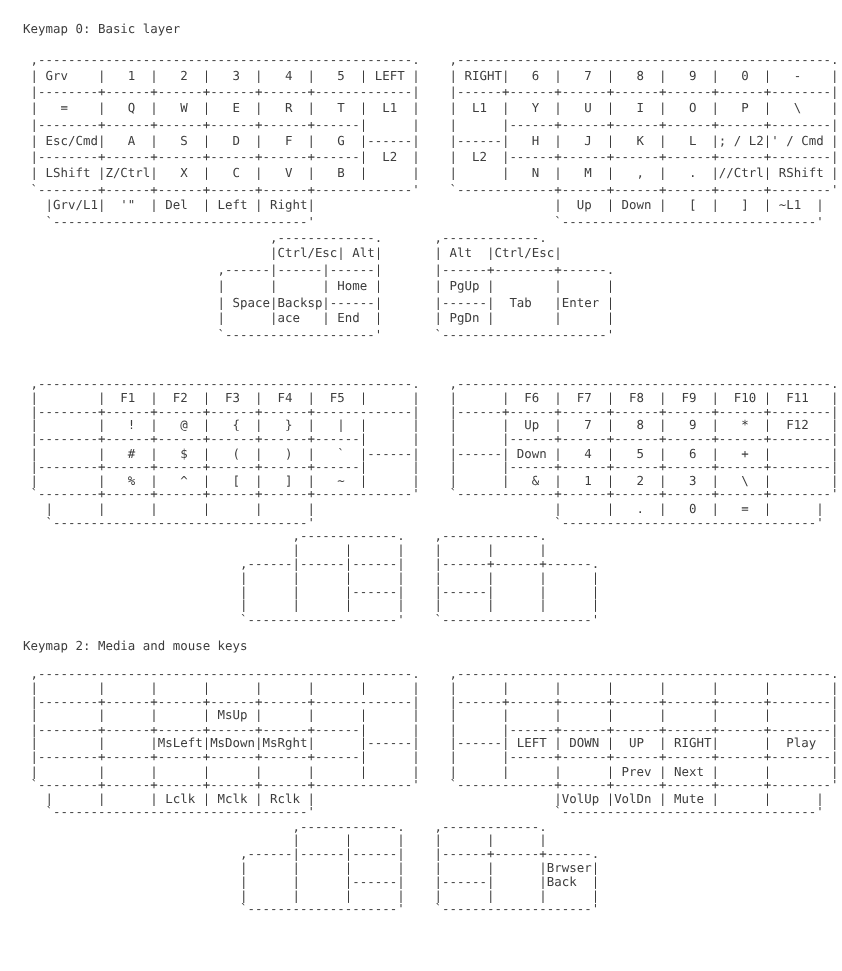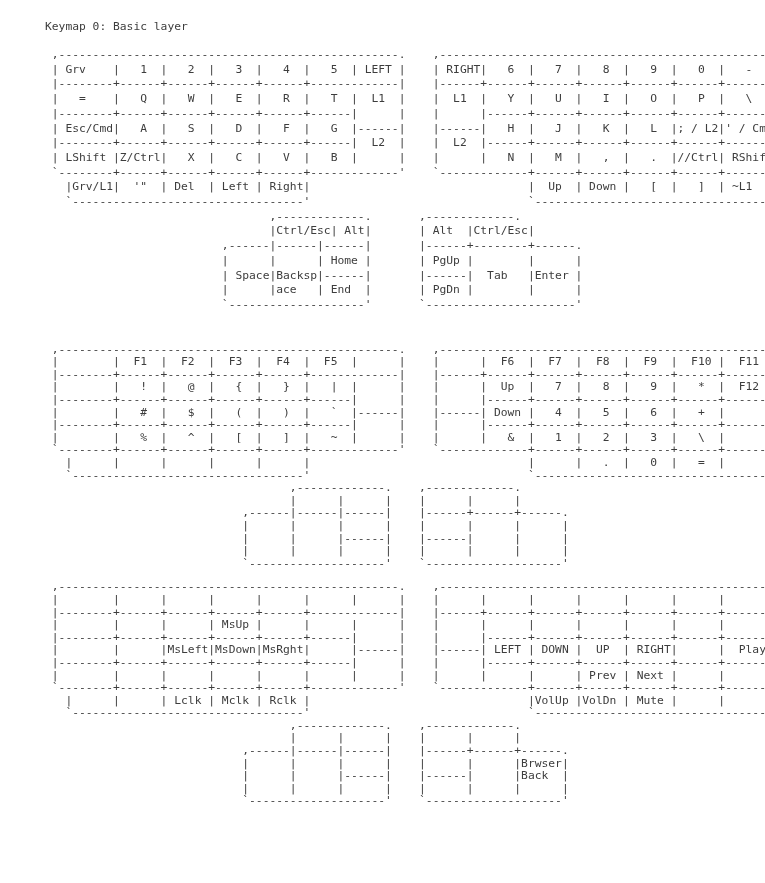--- a/index.html
+++ b/index.html
@@ -12,21 +12,20 @@
     height: 883px;
     overflow: hidden;
   }
   .page {
     padding: 20px 0 0 21px;
     font-family: "DejaVu Sans Mono", "Liberation Mono", monospace;
     color: #3d3d3d;
   }
   .keymap-section {
     display: block;
-    margin-left: 24px;
   }
   .keymap-title {
     font-size: 11.3px;
     line-height: 14px;
     white-space: pre;
     font-weight: normal;
   }
   .keymap-art {
     margin: 0;
     font-size: 11.3px;
@@ -82,20 +81,21 @@
                                     ,-------------.    ,-------------.
                                     |      |      |    |      |      |
                              ,------|------|------|    |------+------+------.
                              |      |      |      |    |      |      |      |
                              |      |      |------|    |------|      |      |
                              |      |      |      |    |      |      |      |
                              `--------------------'    `--------------------'</pre>
   </section>
 
   <section class="keymap-section s2">
+    <div class="keymap-title">Keymap 2: Media and mouse keys</div>
     <pre class="keymap-art"> ,--------------------------------------------------.    ,--------------------------------------------------.
  |        |      |      |      |      |      |      |    |      |      |      |      |      |      |        |
  |--------+------+------+------+------+-------------|    |------+------+------+------+------+------+--------|
  |        |      |      | MsUp |      |      |      |    |      |      |      |      |      |      |        |
  |--------+------+------+------+------+------|      |    |      |------+------+------+------+------+--------|
  |        |      |MsLeft|MsDown|MsRght|      |------|    |------| LEFT | DOWN |  UP  | RIGHT|      |  Play  |
  |--------+------+------+------+------+------|      |    |      |------+------+------+------+------+--------|
  |        |      |      |      |      |      |      |    |      |      |      | Prev | Next |      |        |
  `--------+------+------+------+------+-------------'    `-------------+------+------+------+------+--------'
    |      |      | Lclk | Mclk | Rclk |                                |VolUp |VolDn | Mute |      |      |

